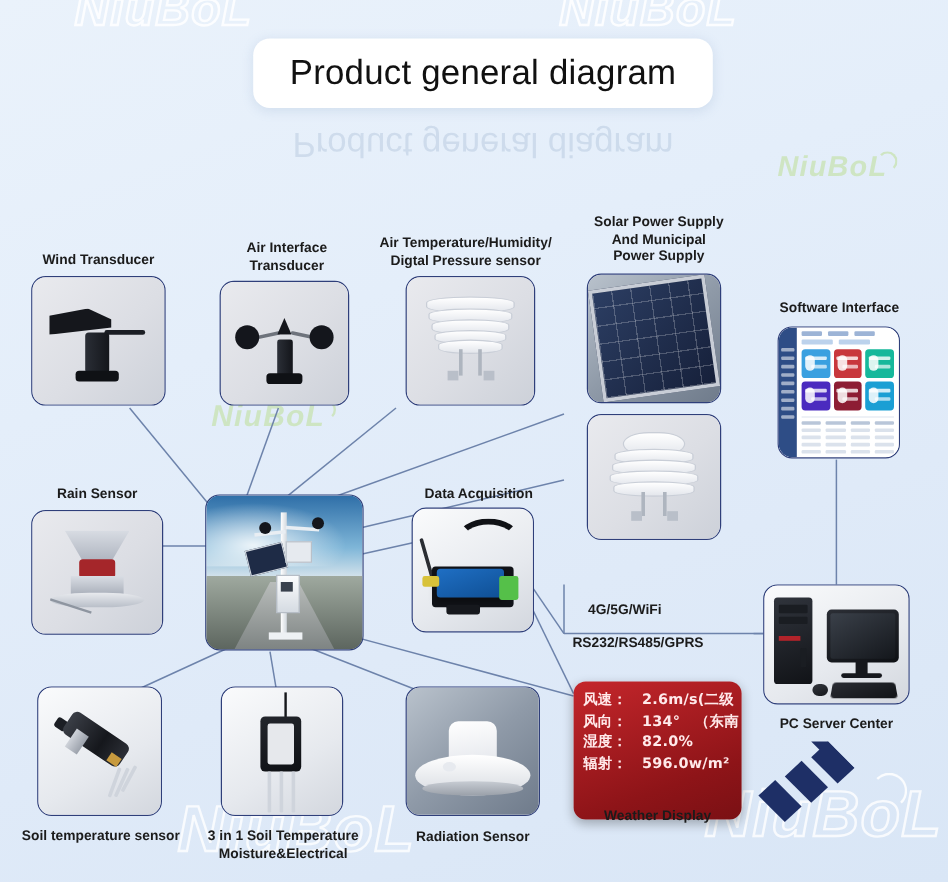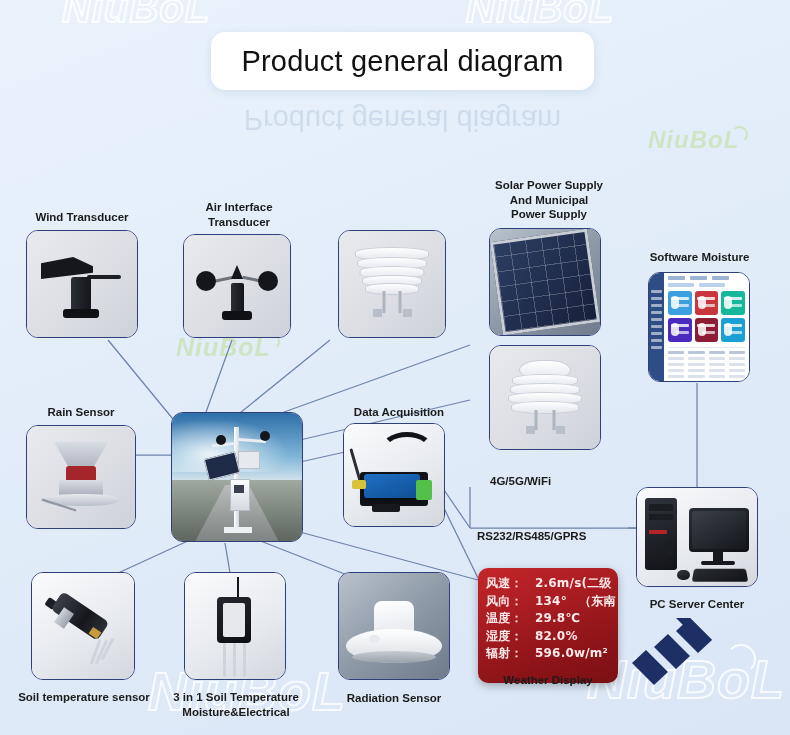--- a/index.html
+++ b/index.html
@@ -243,20 +243,22 @@
     <div class="cup" style="left:12px;top:36px;"></div>
     <div class="cup" style="left:74px;top:36px;"></div>
     <div style="position:absolute;left:47px;top:30px;width:12px;height:14px;
       background:#14161c;clip-path:polygon(0 100%,100% 100%,50% 0);"></div>
     <div class="ane-post" style="left:47px;top:48px;"></div>
     <div class="ane-base" style="left:38px;top:76px;"></div>
   </div>
 </div>
 
 <div class="lbl" style="left:303px;top:196px;width:170px;">
+  <div>Air Temperature/Humidity/</div>
+  <div>Digtal Pressure sensor</div>
 </div>
 <div class="card node" style="left:338px;top:230px;width:108px;height:108px;">
   <div class="ph grad-grey">
     <div class="louv" style="top:16px;width:72px;height:12px;"></div>
     <div class="louv" style="top:26px;width:68px;height:11px;"></div>
     <div class="louv" style="top:35px;width:63px;height:11px;"></div>
     <div class="louv" style="top:44px;width:58px;height:10px;"></div>
     <div class="louv" style="top:52px;width:52px;height:10px;"></div>
     <div class="shield-stem" style="top:60px;height:22px;left:42%;"></div>
     <div class="shield-stem" style="top:60px;height:22px;left:58%;"></div>
@@ -269,21 +271,21 @@
   <div>Solar Power Supply</div>
   <div>And Municipal</div>
   <div>Power Supply</div>
 </div>
 <div class="card node" style="left:489px;top:228px;width:112px;height:108px;">
   <div class="ph grad-bluegrey">
     <div class="panel"></div>
   </div>
 </div>
 
-<div class="lbl" style="left:637px;top:250px;width:125px;">Software Moisture</div>
+<div class="lbl" style="left:637px;top:250px;width:125px;">Software Interface</div>
 <div class="card node" style="left:648px;top:272px;width:102px;height:110px;background:#fff;">
   <div class="dash">
     <div class="dash-side">
       <i></i>
         <i></i>
         <i></i>
         <i></i>
         <i></i>
         <i></i>
         <i></i>
@@ -429,21 +431,21 @@
     <div class="louv" style="top:37px;width:68px;height:11px;"></div>
     <div class="louv" style="top:46px;width:72px;height:11px;"></div>
     <div class="louv" style="top:55px;width:66px;height:11px;"></div>
     <div class="shield-stem" style="top:64px;height:20px;left:42%;"></div>
     <div class="shield-stem" style="top:64px;height:20px;left:58%;"></div>
     <div style="position:absolute;left:36px;top:80px;width:9px;height:8px;background:#b9bfc9;"></div>
     <div style="position:absolute;left:66px;top:80px;width:9px;height:8px;background:#b9bfc9;"></div>
   </div>
 </div>
 
-<div class="lbl" style="left:490px;top:474px;width:110px;text-align:left;">4G/5G/WiFi</div>
+<div class="lbl" style="left:490px;top:502px;width:110px;text-align:left;">4G/5G/WiFi</div>
 <div class="lbl" style="left:477px;top:529px;width:130px;text-align:left;">RS232/RS485/GPRS</div>
 
 <div class="card node" style="left:636px;top:487px;width:122px;height:100px;">
   <div class="ph grad-white">
     <div class="tower" style="left:8px;top:10px;width:32px;height:72px;"></div>
     <div class="tower-bay" style="left:12px;top:16px;width:24px;height:7px;"></div>
     <div class="tower-bay" style="left:12px;top:26px;width:24px;height:6px;"></div>
     <div class="tower-red" style="left:12px;top:42px;width:18px;height:4px;"></div>
     <div class="tower-bay" style="left:30px;top:52px;width:5px;height:16px;"></div>
     <div class="mon-frame" style="left:52px;top:20px;width:60px;height:44px;">
@@ -503,24 +505,20 @@
   <div class="led-rows">
     <div class="led-row">
       <span class="led-k">风速：</span>
       <span class="led-v">2.6m/s(二级</span>
     </div>
     <div class="led-row">
       <span class="led-k">风向：</span>
       <span class="led-v">134°　（东南</span>
     </div>
     <div class="led-row">
-      <span class="led-k">温度：</span>
-      <span class="led-v">29.8℃</span>
-    </div>
-    <div class="led-row">
       <span class="led-k">湿度：</span>
       <span class="led-v">82.0%</span>
     </div>
     <div class="led-row">
       <span class="led-k">辐射：</span>
       <span class="led-v">596.0w/m²</span>
     </div>
   </div>
 </div>
 <div class="lbl" style="left:478px;top:673px;width:140px;">Weather Display</div>

